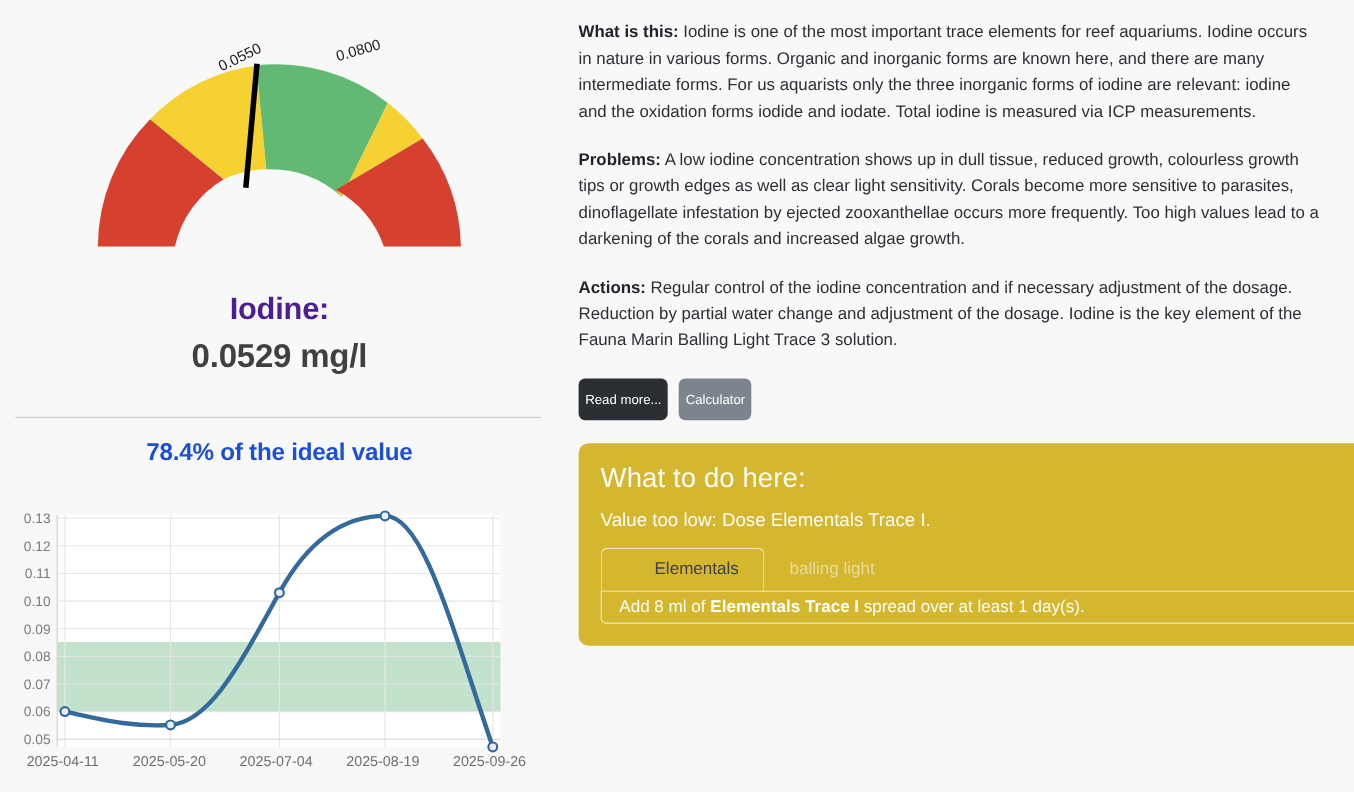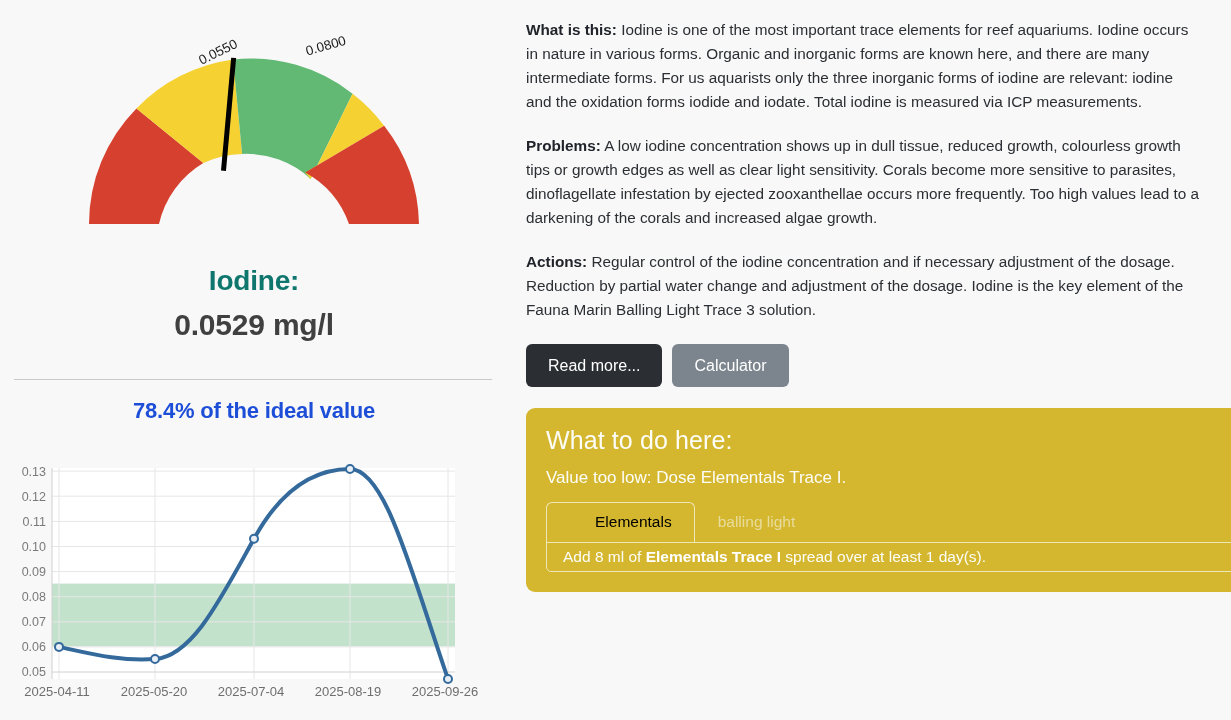--- a/index.html
+++ b/index.html
@@ -33,21 +33,21 @@
   .gauge-svg { display: block; margin: 0 auto; }
 
   .readout {
     position: absolute;
     top: 262px; left: 0; width: 508px;
     text-align: center;
   }
   .readout .param-name {
     font-size: 28px;
     font-weight: 700;
-    color: #0f766e;
+    color: #4c1d95;
     line-height: 1.35;
     letter-spacing: -0.2px;
   }
   .readout .param-value {
     font-size: 30px;
     font-weight: 700;
     color: #404040;
     line-height: 1.35;
     margin-top: 5px;
     letter-spacing: -0.2px;
@@ -92,22 +92,22 @@
     max-width: 676px;
   }
   .info-p b { font-weight: 700; color: #20242a; }
   .info-p:nth-of-type(3) { margin-bottom: 22px; }
 
   .btn-row { display: flex; gap: 10px; margin-top: 0; }
   .btn {
     border: none;
     border-radius: 6px;
     font-family: "Liberation Sans", sans-serif;
-    font-size: 16px;
-    padding: 12px 22px;
+    font-size: 12px;
+    padding: 12px 6px;
     color: #ffffff;
     cursor: pointer;
     line-height: 1.2;
   }
   .btn-dark { background: #2b2f33; }
   .btn-grey { background: #7c858e; }
 
   .todo-card {
     margin-top: 21px;
     width: 820px;
@@ -131,21 +131,21 @@
     margin-bottom: 13px;
   }
   .tabs { display: flex; align-items: flex-end; }
   .tab {
     font-size: 15.5px;
     padding: 10px 22px 11px 22px;
     cursor: pointer;
     line-height: 1.2;
   }
   .tab.active {
-    color: #000000;
+    color: #404040;
     border: 1px solid #f0e7b8;
     border-bottom: none;
     border-radius: 6px 6px 0 0;
     background: transparent;
     padding-left: 48px;
   }
   .tab.inactive {
     color: #e8dc9d;
     border: 1px solid transparent;
     border-bottom: none;

